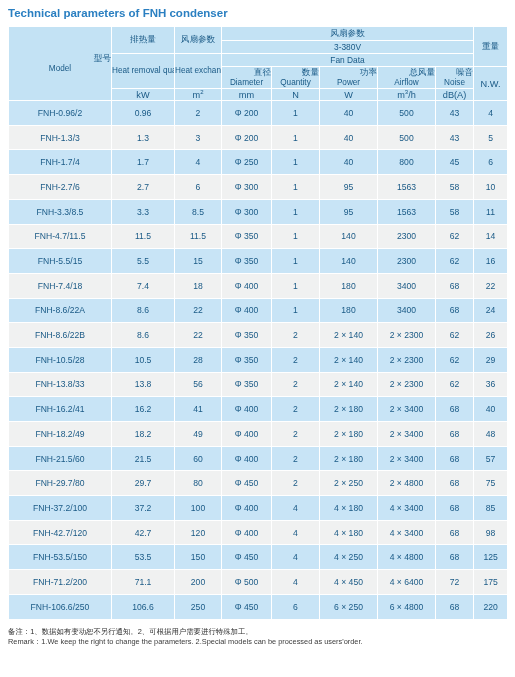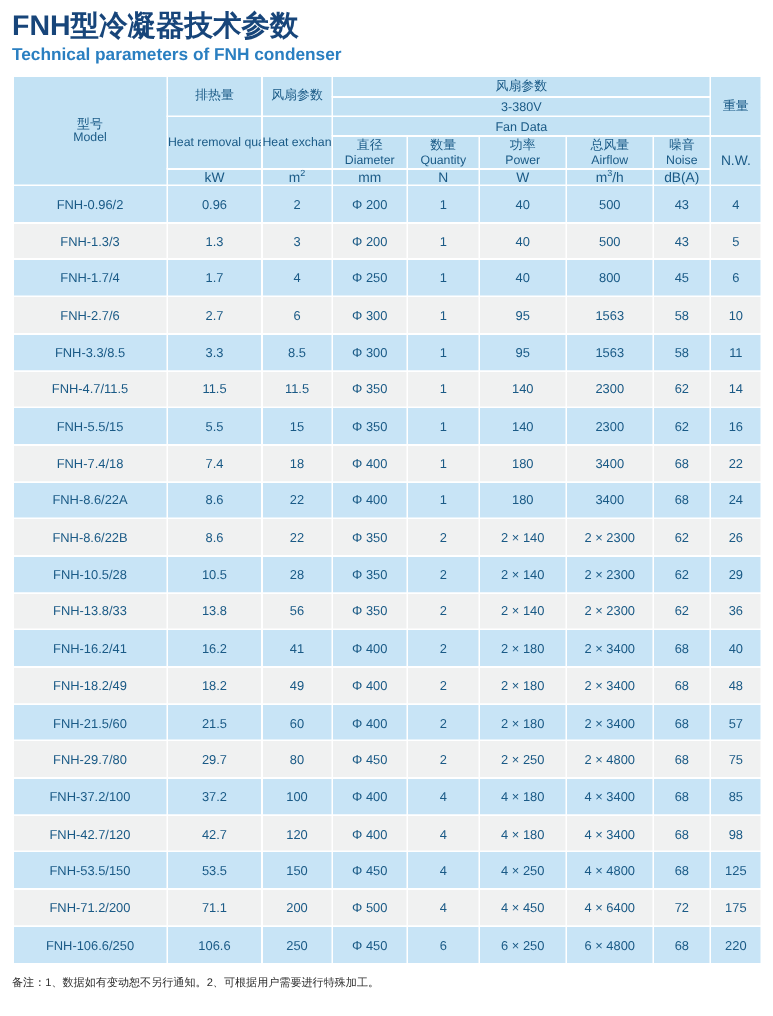--- a/index.html
+++ b/index.html
@@ -54,21 +54,21 @@
     font-weight: normal;
     color: #1a5a86;
     white-space: nowrap;
     overflow: hidden;
   }
   
   thead td {
     background: #c3e2f4;
     color: #1a5a86;
   }
-  .h-cn { font-size: 8.6px; }
+  .h-cn { font-size: 8.6px; text-align: right; }
   .h-en { font-size: 8.2px; }
   .h-unit { font-size: 9.2px; margin-top: 12px; }
   .h-band { font-size: 8.6px; height: 13px; }
   .h-band-en { font-size: 8.4px; height: 12px; }
   .h-stack { line-height: 10.5px; }
 
   
   tbody td {
     height: 23.7px;
     font-size: 8.6px;
@@ -97,21 +97,20 @@
     color: #3b3b3b;
   }
   .footer .f-cn { color: #2e2e2e; }
   .footer .f-en { color: #3b3b3b; }
 </style>
 </head>
 <body>
 
 <div id="page">
 
-  <div class="title-cn">FNH型冷凝器技术参数</div>
   <div class="title-en">Technical parameters of FNH condenser</div>
 
   <table class="spec">
     <colgroup>
       <col class="c-model">
         <col class="c-heat">
         <col class="c-area">
         <col class="c-dia">
       <col class="c-qty">
         <col class="c-pow">
@@ -408,15 +407,16 @@
           <td>6 × 250</td>
           <td>6 × 4800</td>
           <td>68</td>
           <td>220</td>
         </tr>
       </tbody>
   </table>
 
   <div class="footer">
     <div class="f-cn">备注：1、数据如有变动恕不另行通知。2、可根据用户需要进行特殊加工。</div>
+    <div class="f-en">Remark：1.We keep the right to change the parameters. 2.Special models can be processed as users'order.</div>
   </div>
 
 </div>
 
 </body></html>

